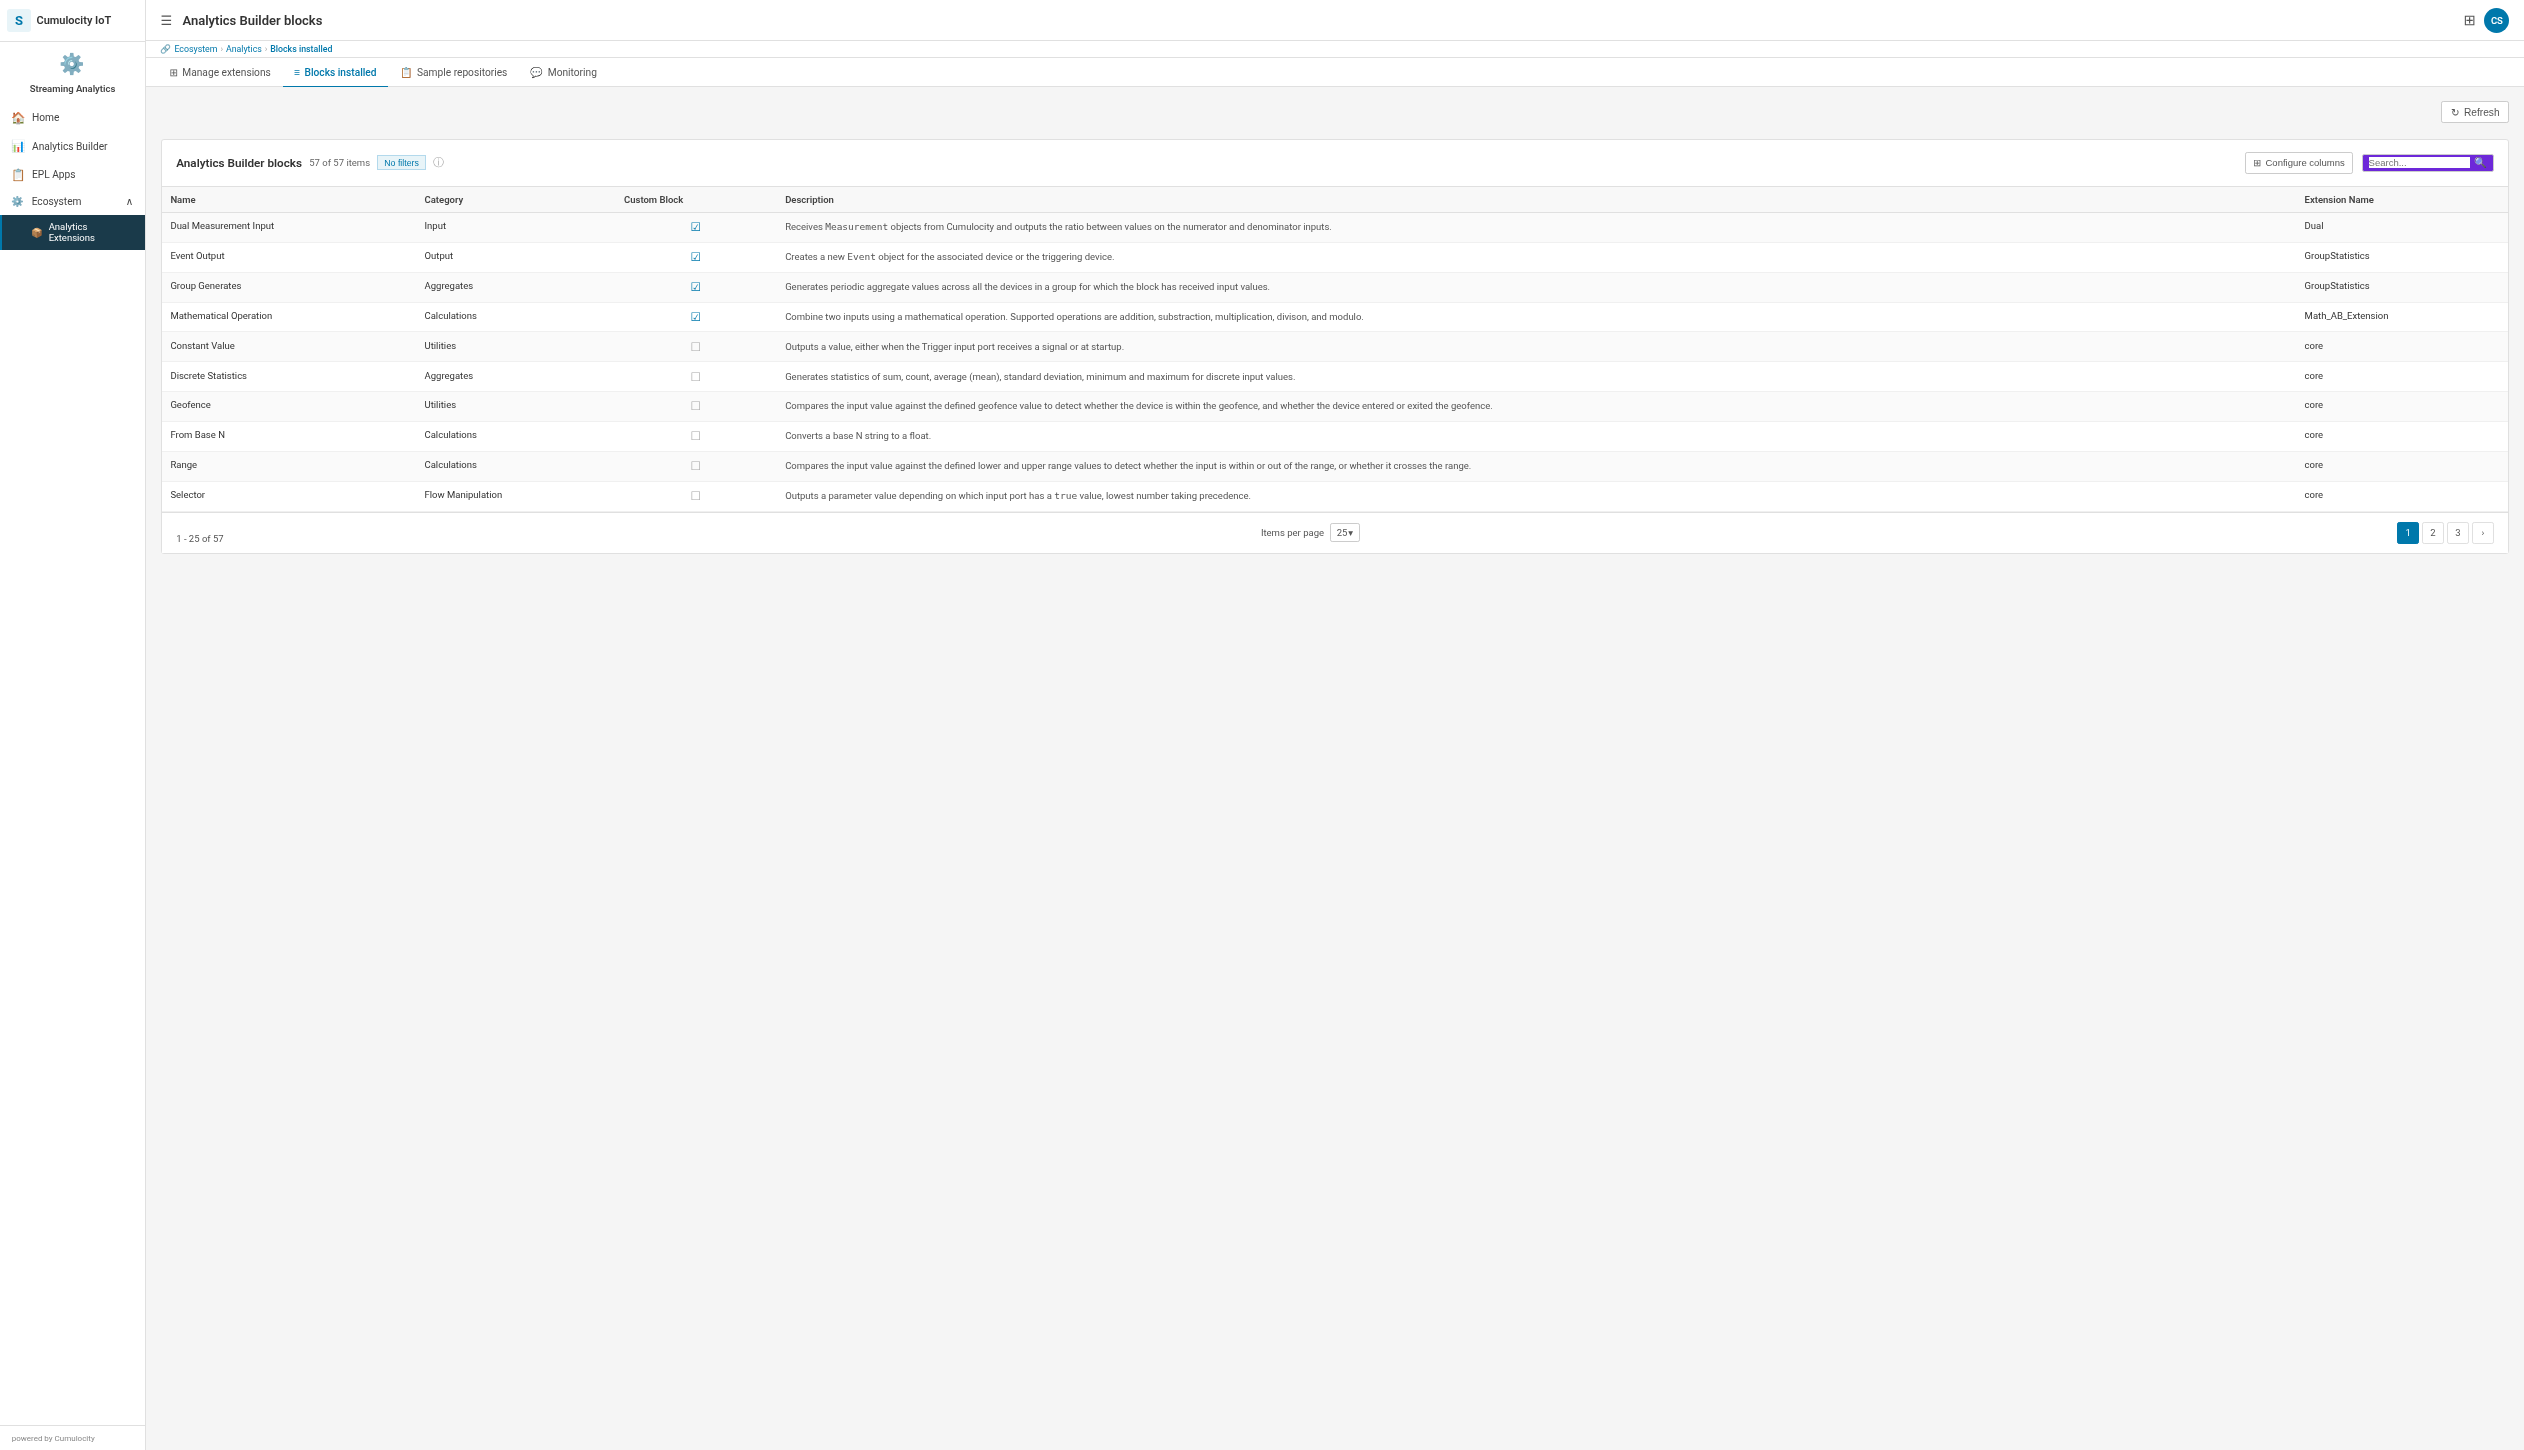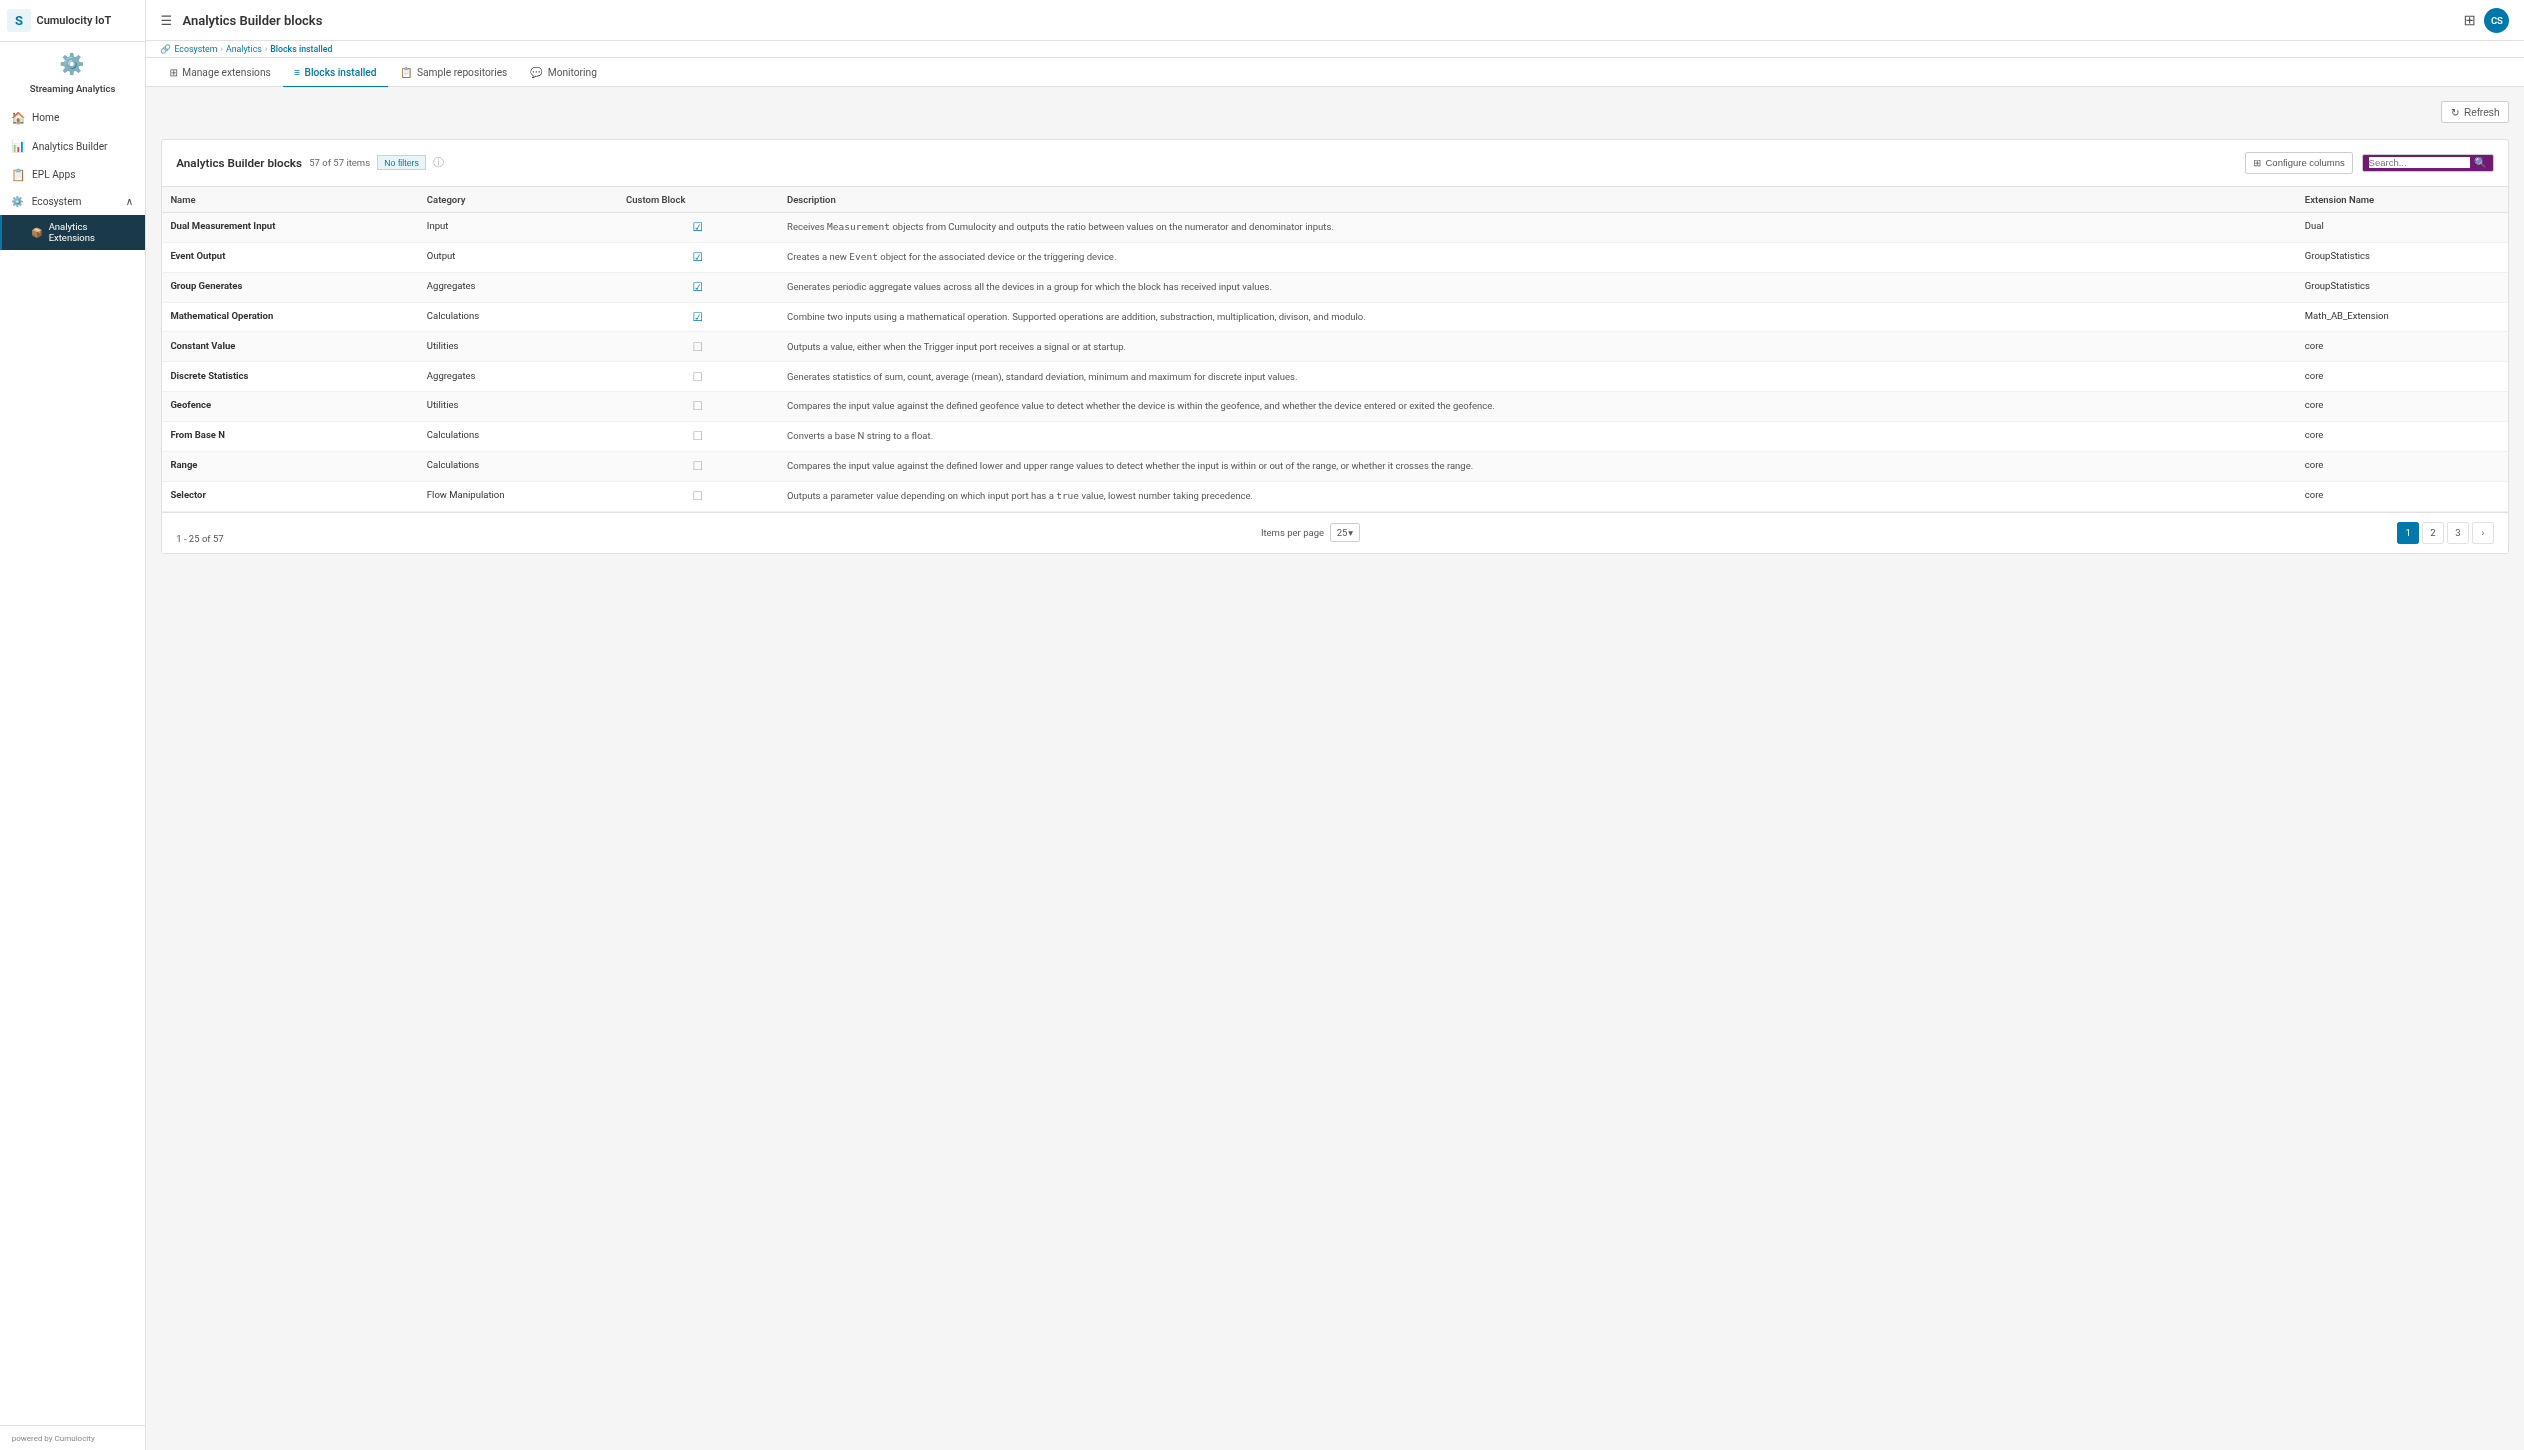--- a/index.html
+++ b/index.html
@@ -46,36 +46,36 @@
     .content-card { background: #fff; border: 0.7px solid #e0e0e0; border-radius: 2.9px; }
 
     .card-header { display: flex; align-items: center; justify-content: space-between; padding: 11.7px 14.6px; border-bottom: 0.7px solid #e0e0e0; }
     .card-title-area { display: flex; align-items: center; gap: 7.3px; }
     .card-title { font-size: 11.7px; font-weight: 600; color: #333; }
     .items-count { font-size: 9.5px; color: #666; }
     .no-filters-badge { background: #e8f4f8; color: #0078ab; border: 0.7px solid #b3d9ec; border-radius: 0; padding: 1.5px 5.8px; font-size: 8.8px; cursor: pointer; }
     .help-icon { color: #aaa; cursor: pointer; font-size: 11px; }
     .card-header-right { display: flex; align-items: center; gap: 8.8px; }
     .configure-columns-btn { display: flex; align-items: center; gap: 4.4px; color: #555; font-size: 9.5px; cursor: pointer; padding: 4.4px 7.3px; border: 0.7px solid #ccc; border-radius: 2.2px; background: #fff; }
-    .search-box { display: flex; align-items: center; border: 0.7px solid #ccc; border-radius: 2.2px; padding: 2.9px 5.8px; background: #701a75; gap: 4.4px; width: 132px; }
+    .search-box { display: flex; align-items: center; border: 0.7px solid #ccc; border-radius: 2.2px; padding: 2.9px 5.8px; background: #6d28d9; gap: 4.4px; width: 132px; }
     .search-box input { border: none; outline: none; font-size: 9.5px; color: #333; width: 100%; }
     .search-icon { color: #aaa; font-size: 10.2px; }
 
     .refresh-btn { display: flex; align-items: center; gap: 4.4px; color: #555; font-size: 10.2px; cursor: pointer; padding: 4.4px 8.8px; border: 0.7px solid #ccc; border-radius: 2.2px; background: #fff; margin-bottom: 8.8px; align-self: flex-end; }
     .refresh-row { display: flex; justify-content: flex-end; margin-bottom: 7.3px; }
 
     
     table { width: 100%; border-collapse: collapse; }
     thead tr { background: #f8f8f8; border-bottom: 0.7px solid #e0e0e0; }
     th { padding: 7.3px 8.8px; text-align: left; font-size: 9.5px; font-weight: 600; color: #444; white-space: nowrap; }
     tbody tr { border-bottom: 0.7px solid #f0f0f0; }
     tbody tr:nth-child(odd) { background: #fafafa; }
     tbody tr:nth-child(even) { background: #fff; }
     td { padding: 7.3px 8.8px; font-size: 9.5px; color: #333; vertical-align: top; }
-    td.name-col { font-weight: 700; }
+    td.name-col { font-weight: 400; }
     td.desc-col { color: #555; font-size: 9.5px; line-height: 1.5; }
     .checkbox-cell { text-align: center; }
     .checkbox-icon { font-size: 11.7px; color: #0078ab; }
     .checkbox-empty { font-size: 11.7px; color: #aaa; }
 
     
     .pagination-bar { display: flex; align-items: center; justify-content: space-between; padding: 8.8px 14.6px; border-top: 0.7px solid #e0e0e0; background: #fff; }
     .pagination-info { font-size: 9.5px; color: #555; margin-top: 12px; }
     .pagination-items-per-page { display: flex; align-items: center; gap: 5.8px; font-size: 9.5px; color: #555; }
     .items-select { display: flex; align-items: flex-end; border: 0.7px solid #ccc; border-radius: 2.2px; padding: 2.9px 5.8px; gap: 1px; cursor: pointer; background: #fff; }

